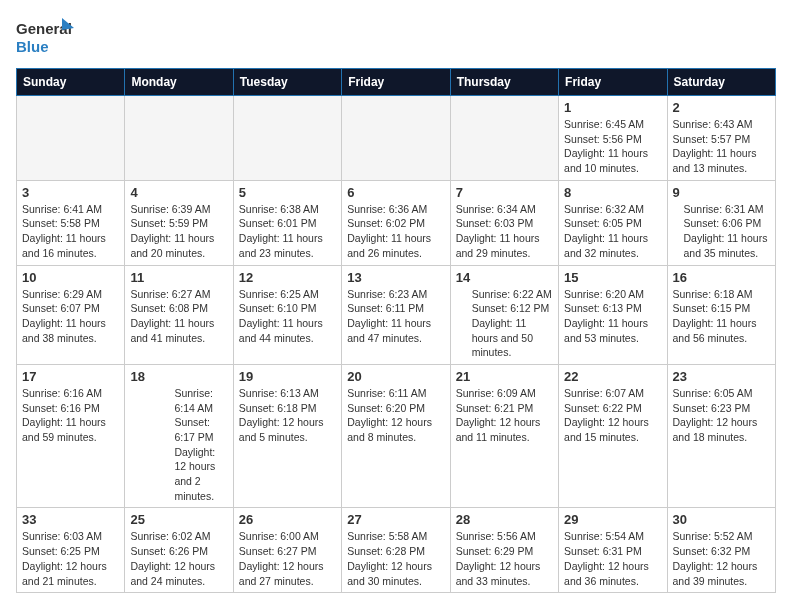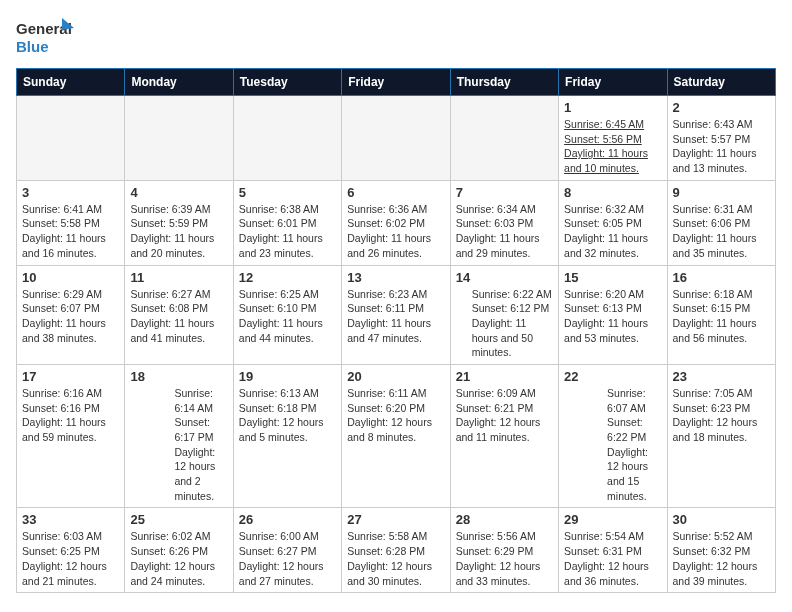--- a/index.html
+++ b/index.html
@@ -104,21 +104,21 @@
   </thead>
   <tbody id="calendar-body">
   <tr>
         <td class="empty"></td>
         <td class="empty"></td>
         <td class="empty"></td>
         <td class="empty"></td>
         <td class="empty"></td>
         <td>
           <span class="day-number">1</span>
-          <div class="day-info" style="white-space: pre-line; text-decoration: underline;">Sunrise: 6:45 AM
+          <div class="day-info" style="white-space: pre-line;">Sunrise: 6:45 AM
 Sunset: 5:56 PM
 Daylight: 11 hours and 10 minutes.</div>
         </td>
         <td>
           <span class="day-number">2</span>
           <div class="day-info" style="white-space: pre-line;">Sunrise: 6:43 AM
 Sunset: 5:57 PM
 Daylight: 11 hours and 13 minutes.</div>
         </td>
       </tr>
@@ -154,21 +154,21 @@
 Daylight: 11 hours and 29 minutes.</div>
         </td>
         <td>
           <span class="day-number">8</span>
           <div class="day-info" style="white-space: pre-line;">Sunrise: 6:32 AM
 Sunset: 6:05 PM
 Daylight: 11 hours and 32 minutes.</div>
         </td>
         <td>
           <span class="day-number">9</span>
-          <div class="day-info" style="white-space: pre-line;">Sunrise: 6:31 AM
+          <div class="day-info" style="white-space: pre-line; margin-left: 11px;">Sunrise: 6:31 AM
 Sunset: 6:06 PM
 Daylight: 11 hours and 35 minutes.</div>
         </td>
       </tr>
       <tr>
         <td>
           <span class="day-number">10</span>
           <div class="day-info" style="white-space: pre-line;">Sunrise: 6:29 AM
 Sunset: 6:07 PM
 Daylight: 11 hours and 38 minutes.</div>
@@ -236,27 +236,27 @@
 Daylight: 12 hours and 8 minutes.</div>
         </td>
         <td>
           <span class="day-number">21</span>
           <div class="day-info" style="white-space: pre-line;">Sunrise: 6:09 AM
 Sunset: 6:21 PM
 Daylight: 12 hours and 11 minutes.</div>
         </td>
         <td>
           <span class="day-number">22</span>
-          <div class="day-info" style="white-space: pre-line; margin-left: 43px;">Sunrise: 6:07 AM
+          <div class="day-info" style="white-space: pre-line;">Sunrise: 6:07 AM
 Sunset: 6:22 PM
 Daylight: 12 hours and 15 minutes.</div>
         </td>
         <td>
           <span class="day-number">23</span>
-          <div class="day-info" style="white-space: pre-line;">Sunrise: 7:05 AM
+          <div class="day-info" style="white-space: pre-line;">Sunrise: 6:05 AM
 Sunset: 6:23 PM
 Daylight: 12 hours and 18 minutes.</div>
         </td>
       </tr>
       <tr>
         <td>
           <span class="day-number">33</span>
           <div class="day-info" style="white-space: pre-line;">Sunrise: 6:03 AM
 Sunset: 6:25 PM
 Daylight: 12 hours and 21 minutes.</div>

